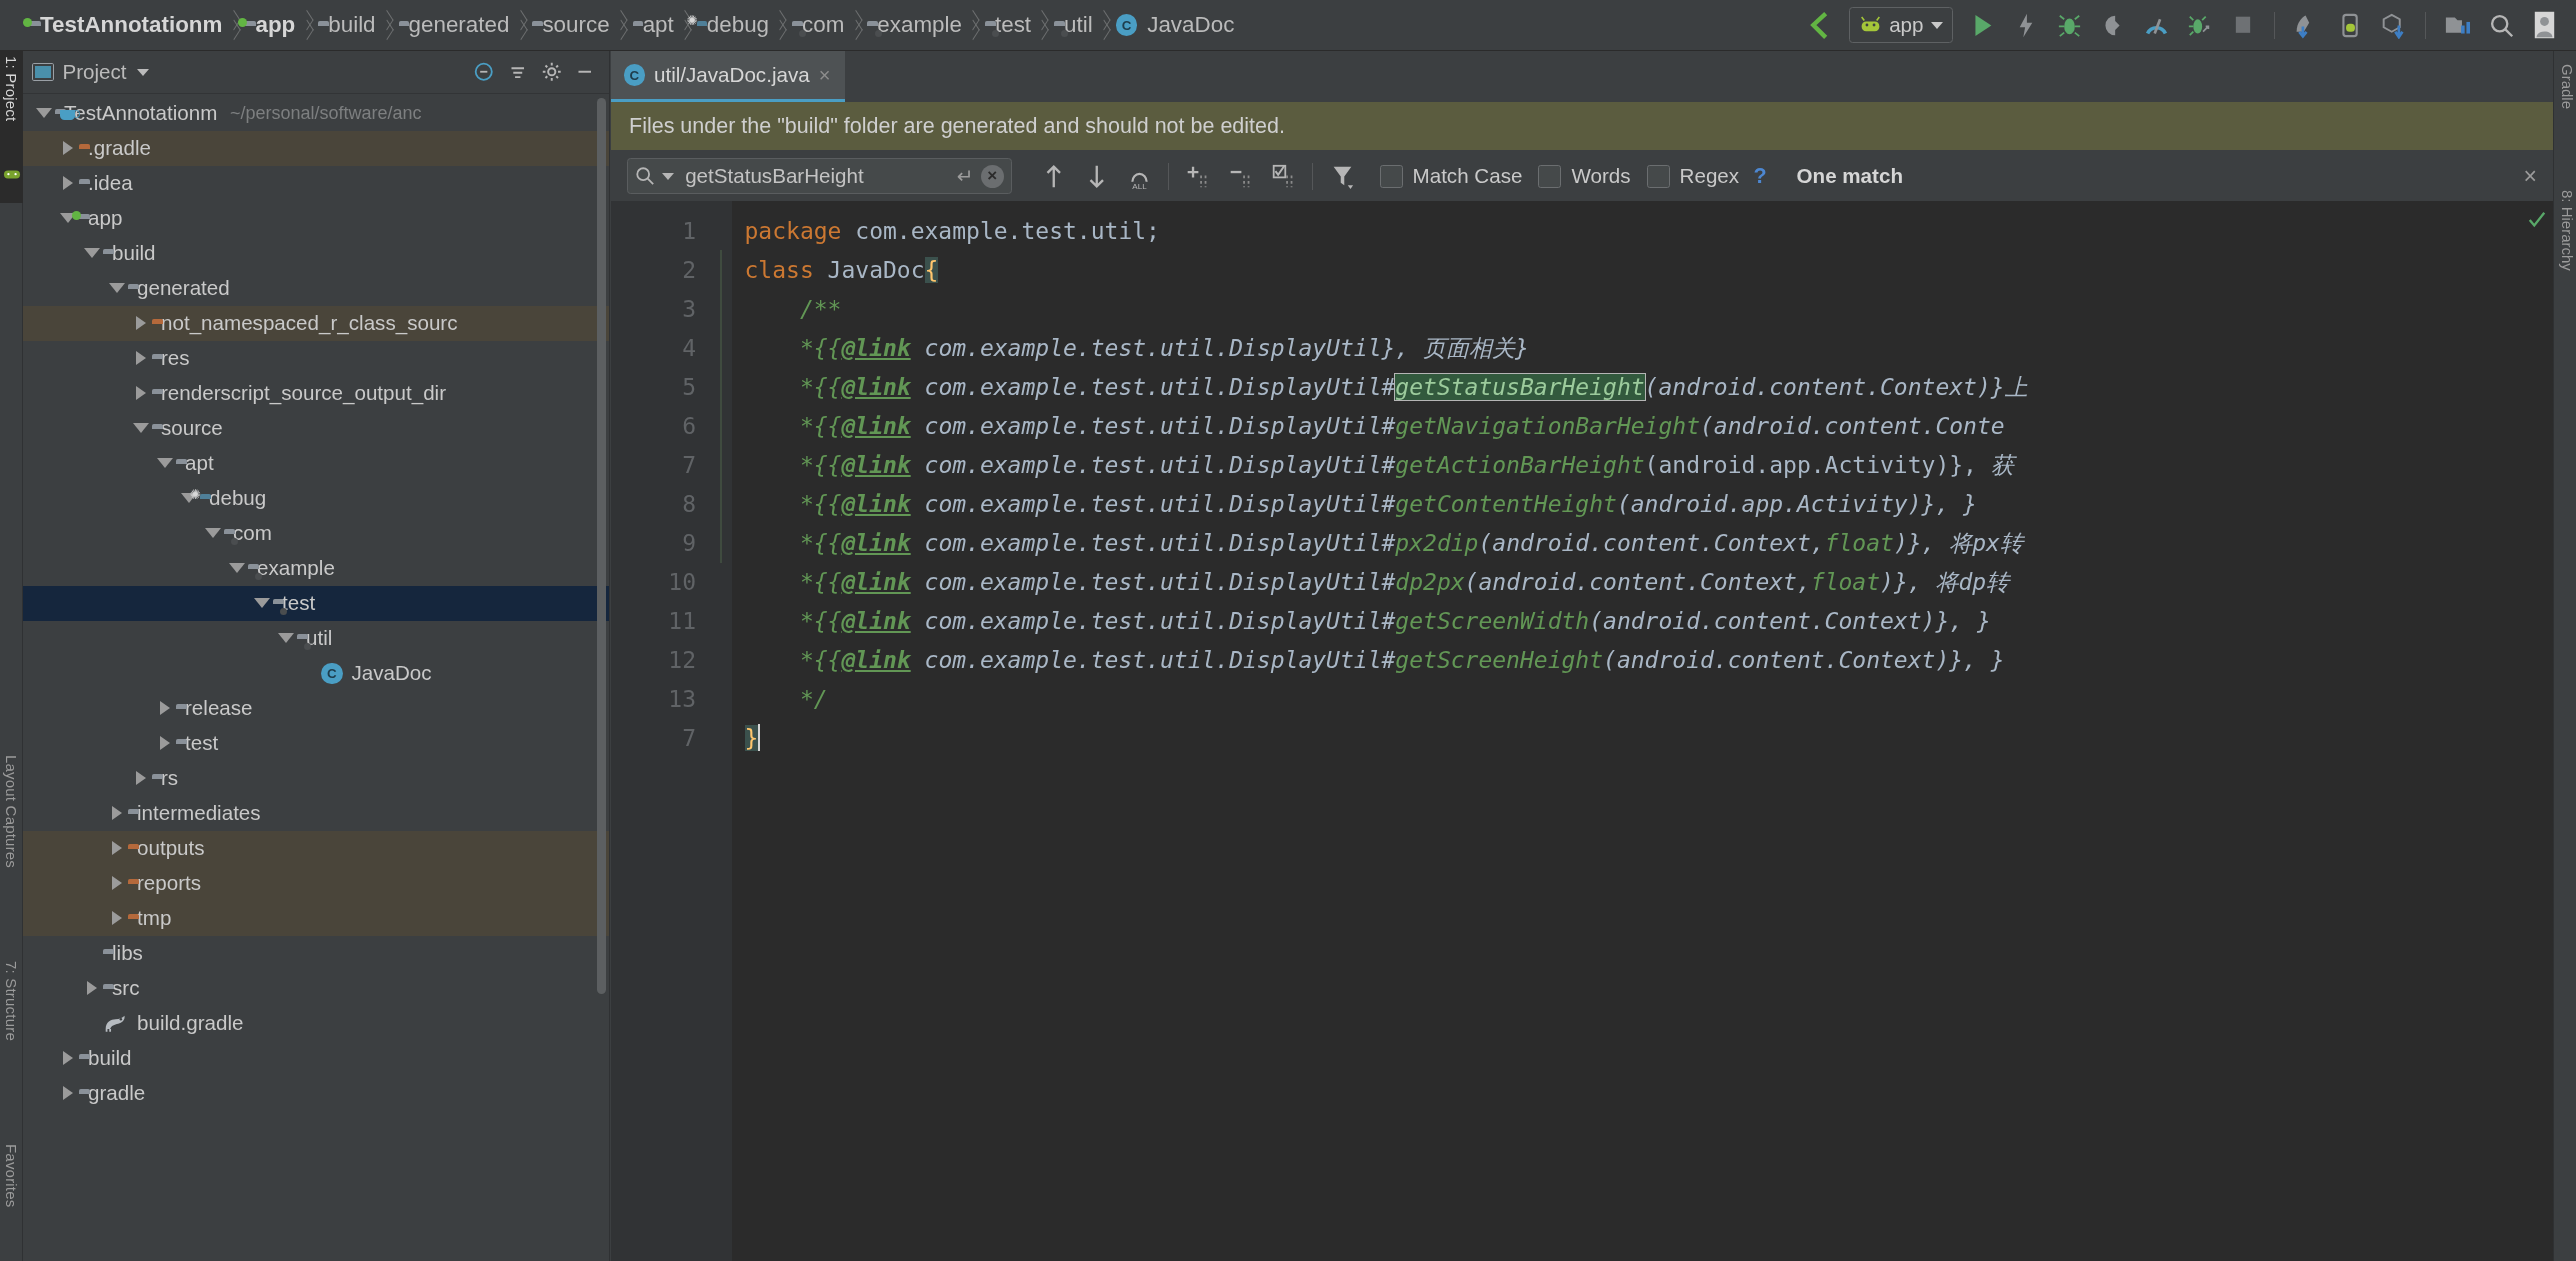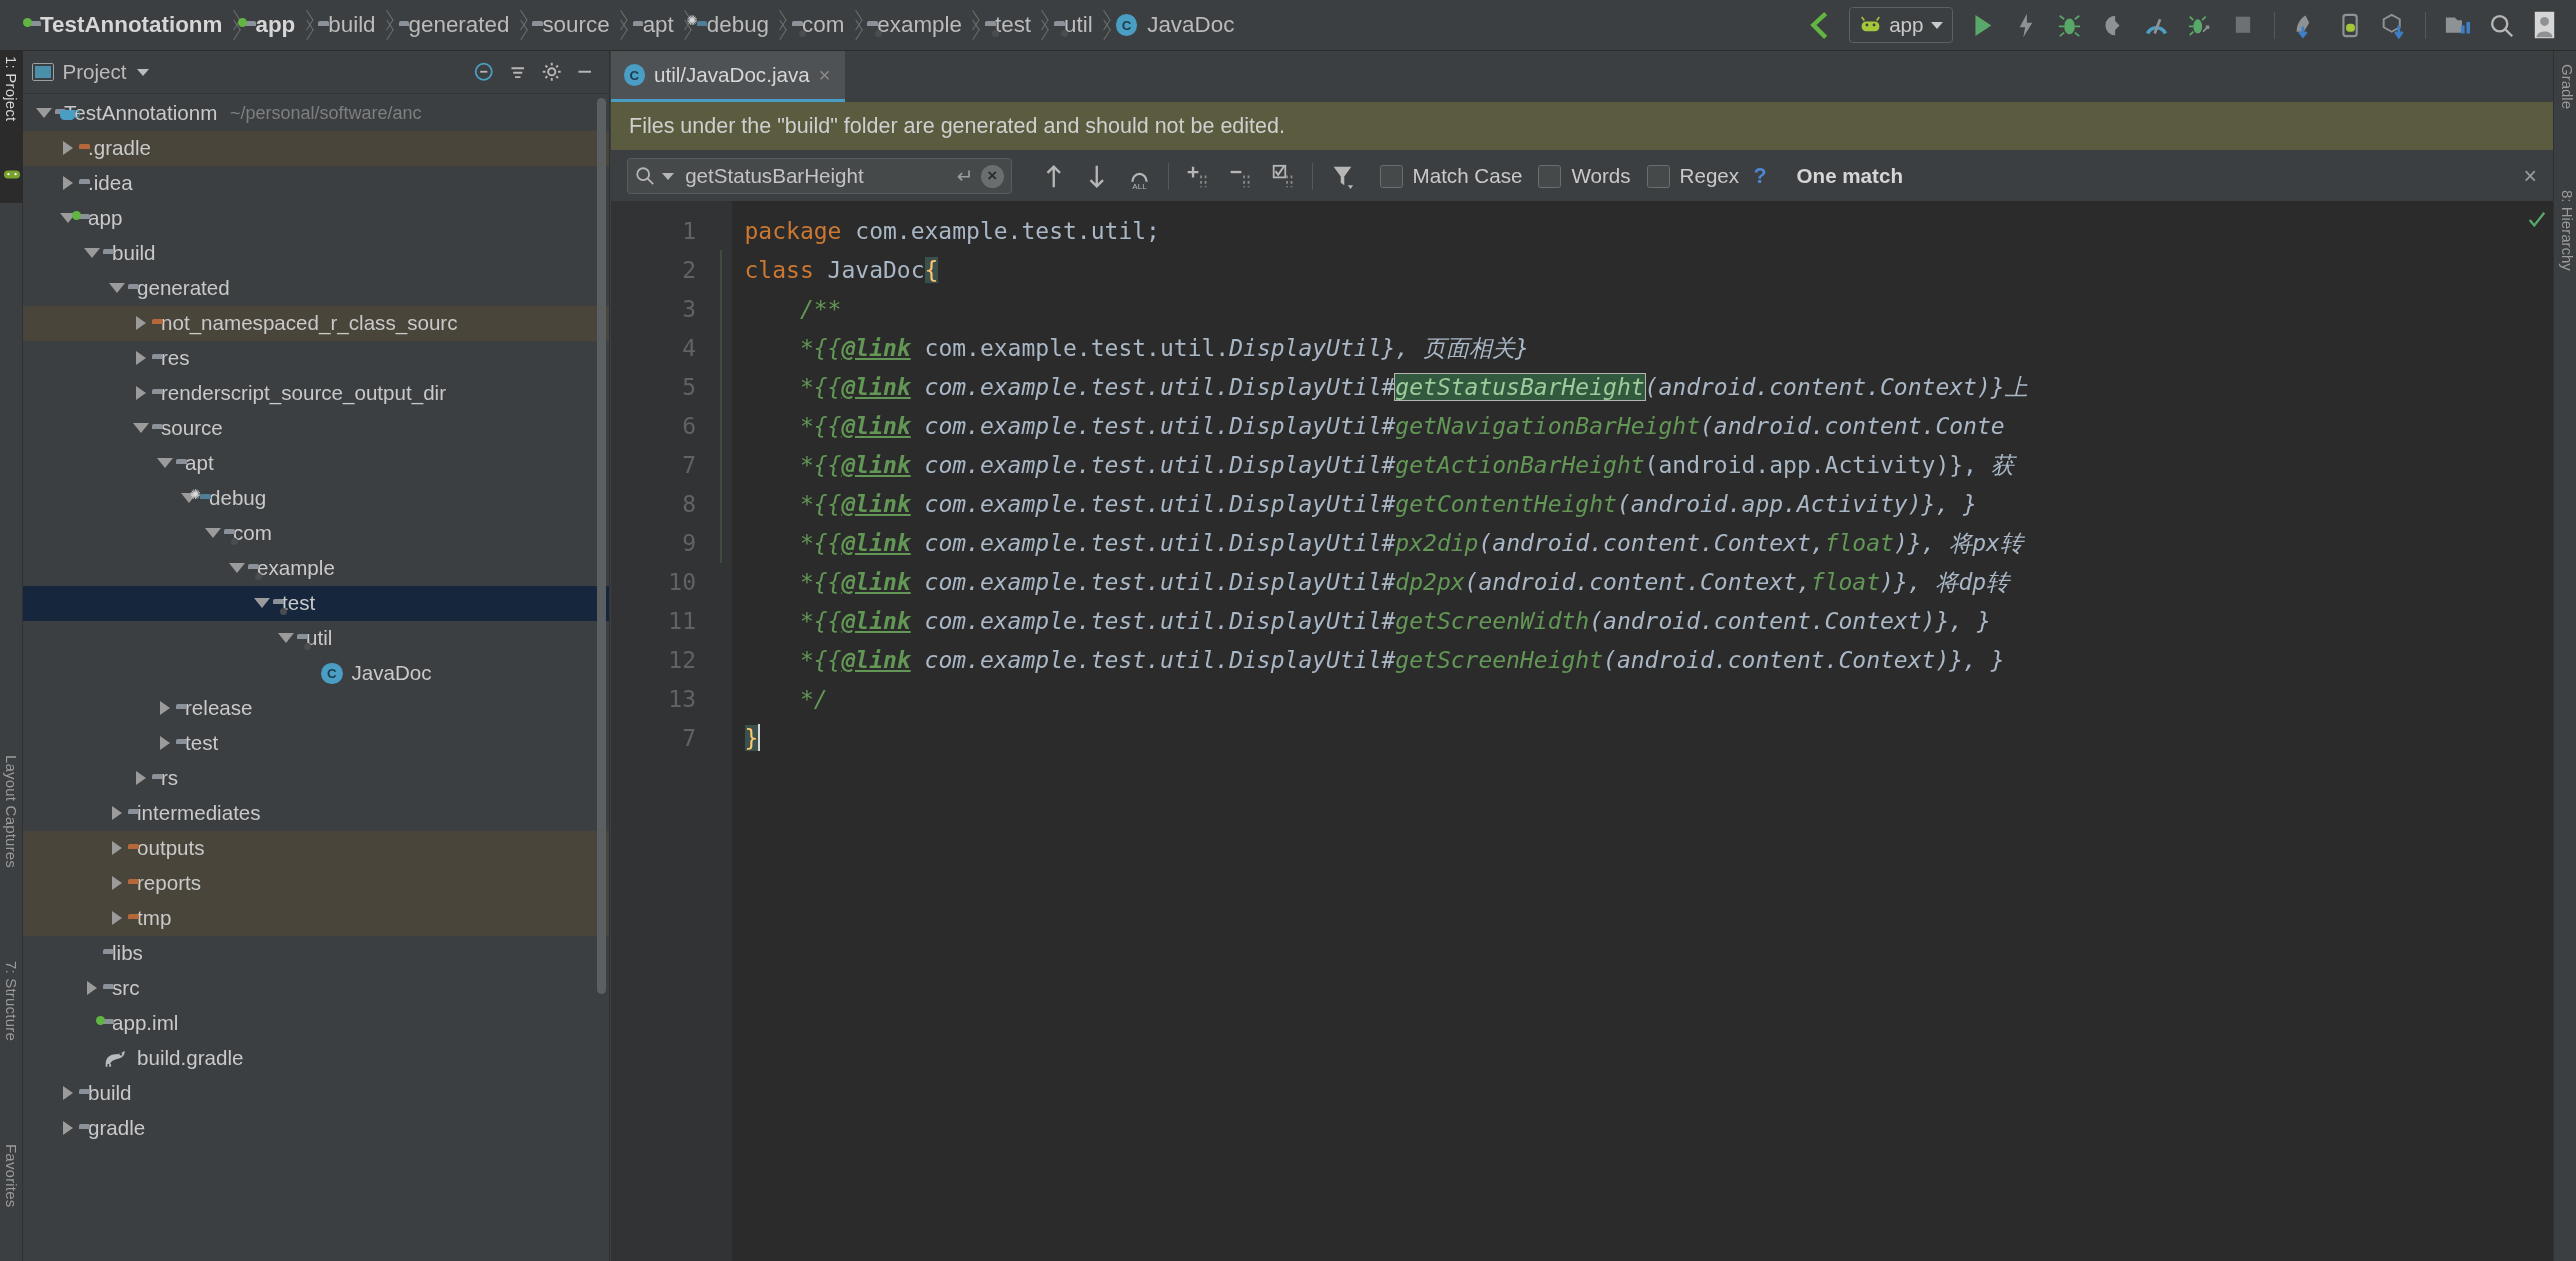--- a/index.html
+++ b/index.html
@@ -683,26 +683,20 @@
         <span class="ico"><span class="folder"></span></span>
         <span class="tlabel">libs</span>
       </div>
       <div class="trow">
         <span class="tw" style="width:57px"></span>
         <span class="arrow">
           <i></i>
         </span>
         <span class="ico"><span class="folder"></span></span>
         <span class="tlabel">src</span>
-      </div>
-      <div class="trow">
-        <span class="tw" style="width:57px"></span>
-        <span class="arrow"></span>
-        <span class="ico"><span class="folder"><span class="dot"></span></span></span>
-        <span class="tlabel">app.iml</span>
       </div>
       <div class="trow">
         <span class="tw" style="width:57px"></span>
         <span class="arrow"></span>
         <span class="ico gradle-ico"><svg width="25" height="21.5" viewBox="0 0 28 24">
             <path d="M3 18 C3 10 9 7 14 7 C19 7 22 5 24 3 C25 7 22 11 17 12 C13 13 9 14 8 18 Z" fill="#b6bbc0"></path>
             <circle cx="20" cy="7" r="1.4" fill="#3c3f41"></circle>
             <path d="M4 18 v3 M8 18 v3" stroke="#b6bbc0" stroke-width="2"></path>
           </svg></span>
         <span class="tlabel">build.gradle</span>
@@ -833,21 +827,21 @@
         <div class="lnum">13</div>
         <div class="lnum">7</div>
       </div>
     <div id="fold">
       <div class="foldline"></div>
     </div>
     <div id="code">
         <div class="cline"><span class="kw">package </span><span class="pl">com.example.test.util;</span></div>
         <div class="cline"><span class="kw">class </span><span class="pl">JavaDoc</span><span class="brace-hl">{</span></div>
         <div class="cline"><span class="doc">    /**</span></div>
-        <div class="cline"><span class="doc">    *{{</span><span class="doctag">@link</span><span class="pl" style=""> com.example.test.util.</span><span class="pl" style="font-style: italic;">DisplayUtil</span><span class="pl" style="font-style: italic;">}, 页面相关}</span></div>
+        <div class="cline"><span class="doc">    *{{</span><span class="doctag">@link</span><span class="pl" style="font-style: italic;"> com.example.test.util.</span><span class="pl" style="font-style: italic;">DisplayUtil</span><span class="pl" style="font-style: italic;">}, 页面相关}</span></div>
         <div class="cline"><span class="doc">    *{{</span><span class="doctag">@link</span><span class="pl" style="font-style: italic;"> com.example.test.util.DisplayUtil#</span><span class="srch-hl">getStatusBarHeight</span><span class="pl" style="font-style: italic;">(android.content.Context)}</span><span class="pl" style="font-style: italic;">上</span></div>
         <div class="cline"><span class="doc">    *{{</span><span class="doctag">@link</span><span class="pl" style="font-style: italic;"> com.example.test.util.DisplayUtil#</span><span class="doc" style="font-style: italic;">getNavigationBarHeight</span><span class="pl" style="font-style: italic;">(android.content.Conte</span></div>
         <div class="cline"><span class="doc">    *{{</span><span class="doctag">@link</span><span class="pl" style="font-style: italic;"> com.example.test.util.DisplayUtil#</span><span class="doc" style="font-style: italic;">getActionBarHeight</span><span class="pl" style="">(android.app.Activity)}, </span><span class="pl" style="font-style: italic;">获</span></div>
         <div class="cline"><span class="doc">    *{{</span><span class="doctag">@link</span><span class="pl" style="font-style: italic;"> com.example.test.util.DisplayUtil#</span><span class="doc" style="font-style: italic; text-align: right;">getContentHeight</span><span class="pl" style="font-style: italic;">(android.app.Activity)}, }</span></div>
         <div class="cline"><span class="doc">    *{{</span><span class="doctag">@link</span><span class="pl" style="font-style: italic;"> com.example.test.util.DisplayUtil#</span><span class="doc" style="font-style: italic;">px2dip</span><span class="pl" style="font-style: italic;">(android.content.Context,</span><span class="doc" style="font-style: italic;">float</span><span class="pl" style="font-style: italic;">)}, 将px转</span></div>
         <div class="cline"><span class="doc">    *{{</span><span class="doctag">@link</span><span class="pl" style="font-style: italic;"> com.example.test.util.DisplayUtil#</span><span class="doc" style="font-style: italic;">dp2px</span><span class="pl" style="font-style: italic;">(android.content.Context,</span><span class="doc" style="font-style: italic;">float</span><span class="pl" style="font-style: italic;">)}, 将dp转</span></div>
         <div class="cline"><span class="doc">    *{{</span><span class="doctag">@link</span><span class="pl" style="font-style: italic;"> com.example.test.util.DisplayUtil#</span><span class="doc" style="font-style: italic;">getScreenWidth</span><span class="pl" style="font-style: italic;">(android.content.Context)}, }</span></div>
         <div class="cline"><span class="doc">    *{{</span><span class="doctag">@link</span><span class="pl" style="font-style: italic;"> com.example.test.util.DisplayUtil#</span><span class="doc" style="font-style: italic;">getScreenHeight</span><span class="pl" style="font-style: italic;">(android.content.Context)}, }</span></div>
         <div class="cline"><span class="doc">    */</span></div>
         <div class="cline"><span class="brace-hl">}</span><span class="caret"></span></div>

